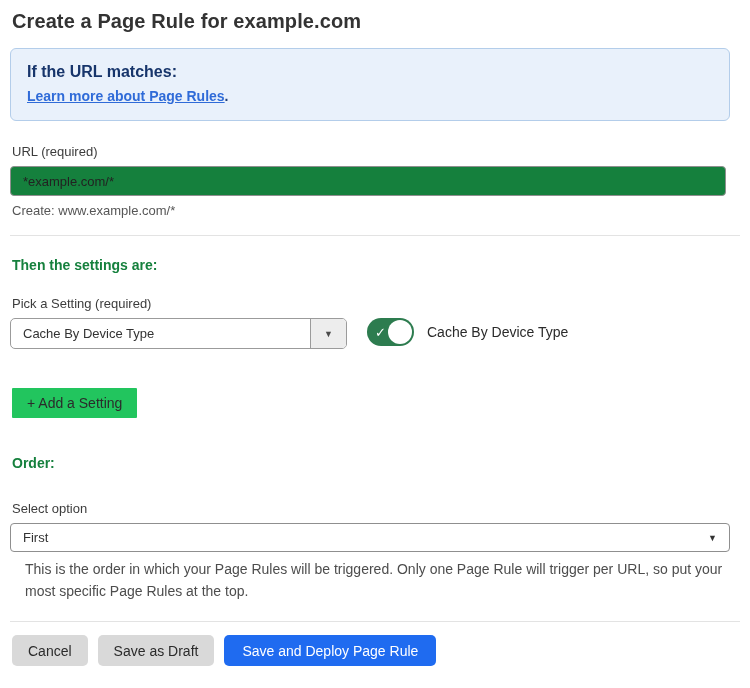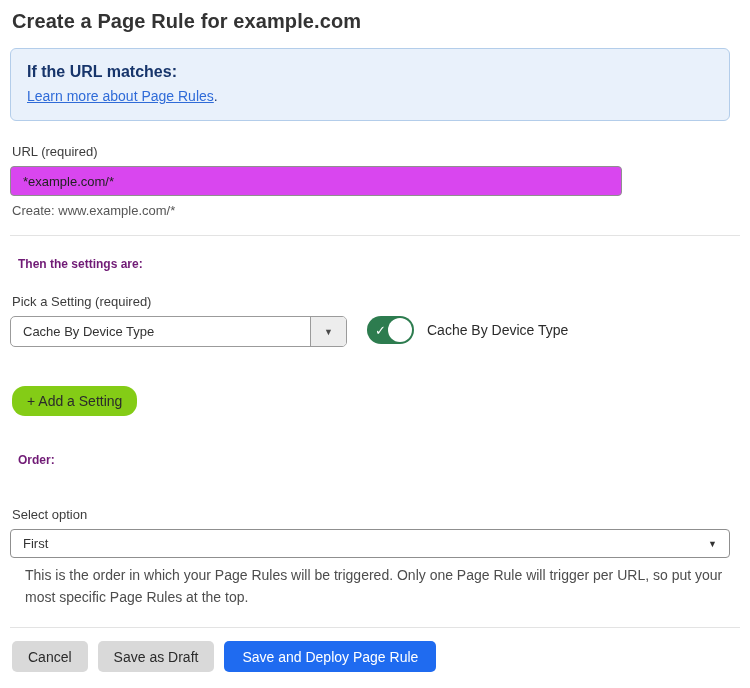--- a/index.html
+++ b/index.html
@@ -34,67 +34,67 @@
     font-weight: bold;
     color: #17356b;
     line-height: 24px;
   }
   .info-body {
     font-size: 14px;
     color: #1e3d7a;
     line-height: 24px;
     max-width: 700px;
   }
-  .info-link-line { font-size: 14px; line-height: 24px; color: #1e3d7a; }
+  .info-link-line { font-size: 14px; line-height: 24px; color: #1e3d7a; font-weight: bold; }
   .info-link {
     color: #2f6bd8;
     text-decoration: underline;
     cursor: pointer;
   }
 
   
   .field-label {
     font-size: 13px;
     color: #3c3c3c;
     margin-left: 2px;
   }
   .url-label { margin-top: 23px; }
   .text-input {
     margin-top: 7px;
-    width: 612px;
+    width: 716px;
     height: 30px;
     border: 1px solid #8f8f8f;
     border-radius: 4px;
     padding: 0 12px;
     font-size: 13px;
     color: #222222;
     font-family: "Liberation Sans", sans-serif;
-    background: #d946ef;
+    background: #15803d;
     display: block;
   }
   .hint-text {
     margin-top: 7px;
     font-size: 13px;
     color: #565656;
     margin-left: 2px;
   }
 
   .divider {
     border: none;
     border-top: 1px solid #e3e3e3;
     margin-top: 17px;
     width: 730px;
   }
 
   .section-heading {
-    font-size: 12px;
+    font-size: 14px;
     font-weight: bold;
-    color: #701a75;
+    color: #15803d;
     margin-top: 21px;
-    margin-left: 8px;
+    margin-left: 2px;
   }
   .pick-label { margin-top: 23px; }
 
   
   .setting-row {
     margin-top: 7px;
     display: flex;
     align-items: flex-start;
   }
   .dropdown {
@@ -163,34 +163,34 @@
   }
   .toggle-label {
     margin-left: 13px;
     font-size: 14px;
     color: #2b2b2b;
   }
 
   .add-setting-btn {
     margin-top: 39px;
     margin-left: 2px;
-    background: #84cc16;
+    background: #22c55e;
     border: none;
-    border-radius: 13px;
+    border-radius: 1px;
     padding: 0 15px;
     height: 30px;
     font-size: 14px;
     color: #2b2b2b;
     font-family: "Liberation Sans", sans-serif;
     cursor: pointer;
     display: inline-block;
   }
 
   .order-heading { margin-top: 37px; }
-  .select-label { margin-top: 40px; }
+  .select-label { margin-top: 30px; }
 
   .select-box {
     margin-top: 7px;
     width: 720px;
     height: 29px;
     border: 1px solid #8f8f8f;
     border-radius: 4px;
     background: #ffffff;
     display: flex;
     align-items: center;

